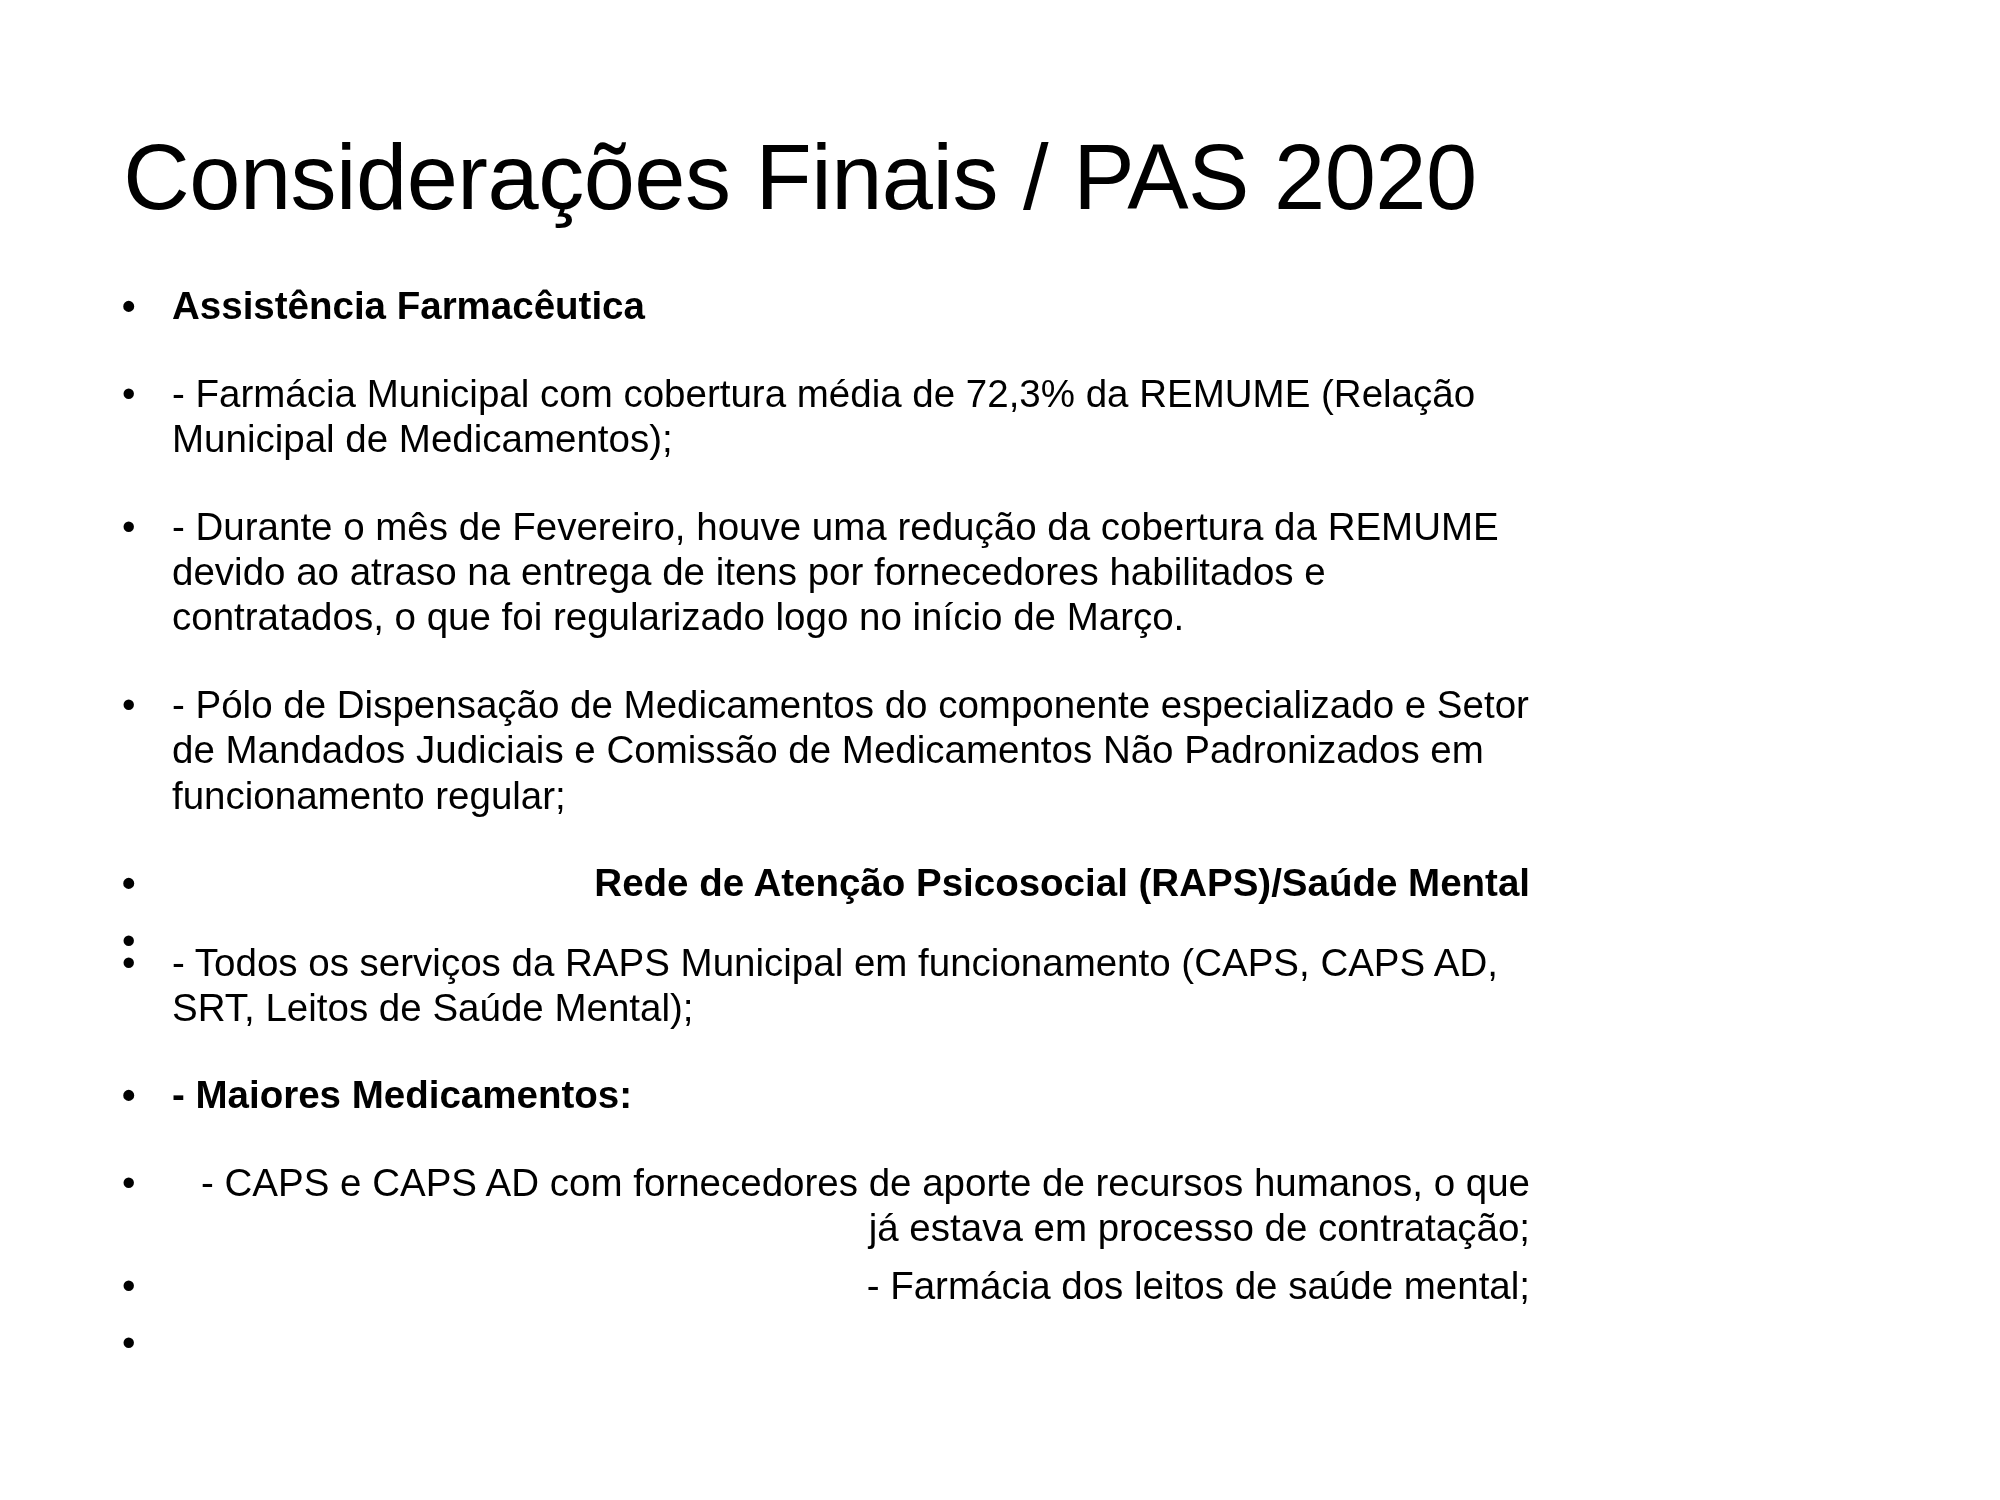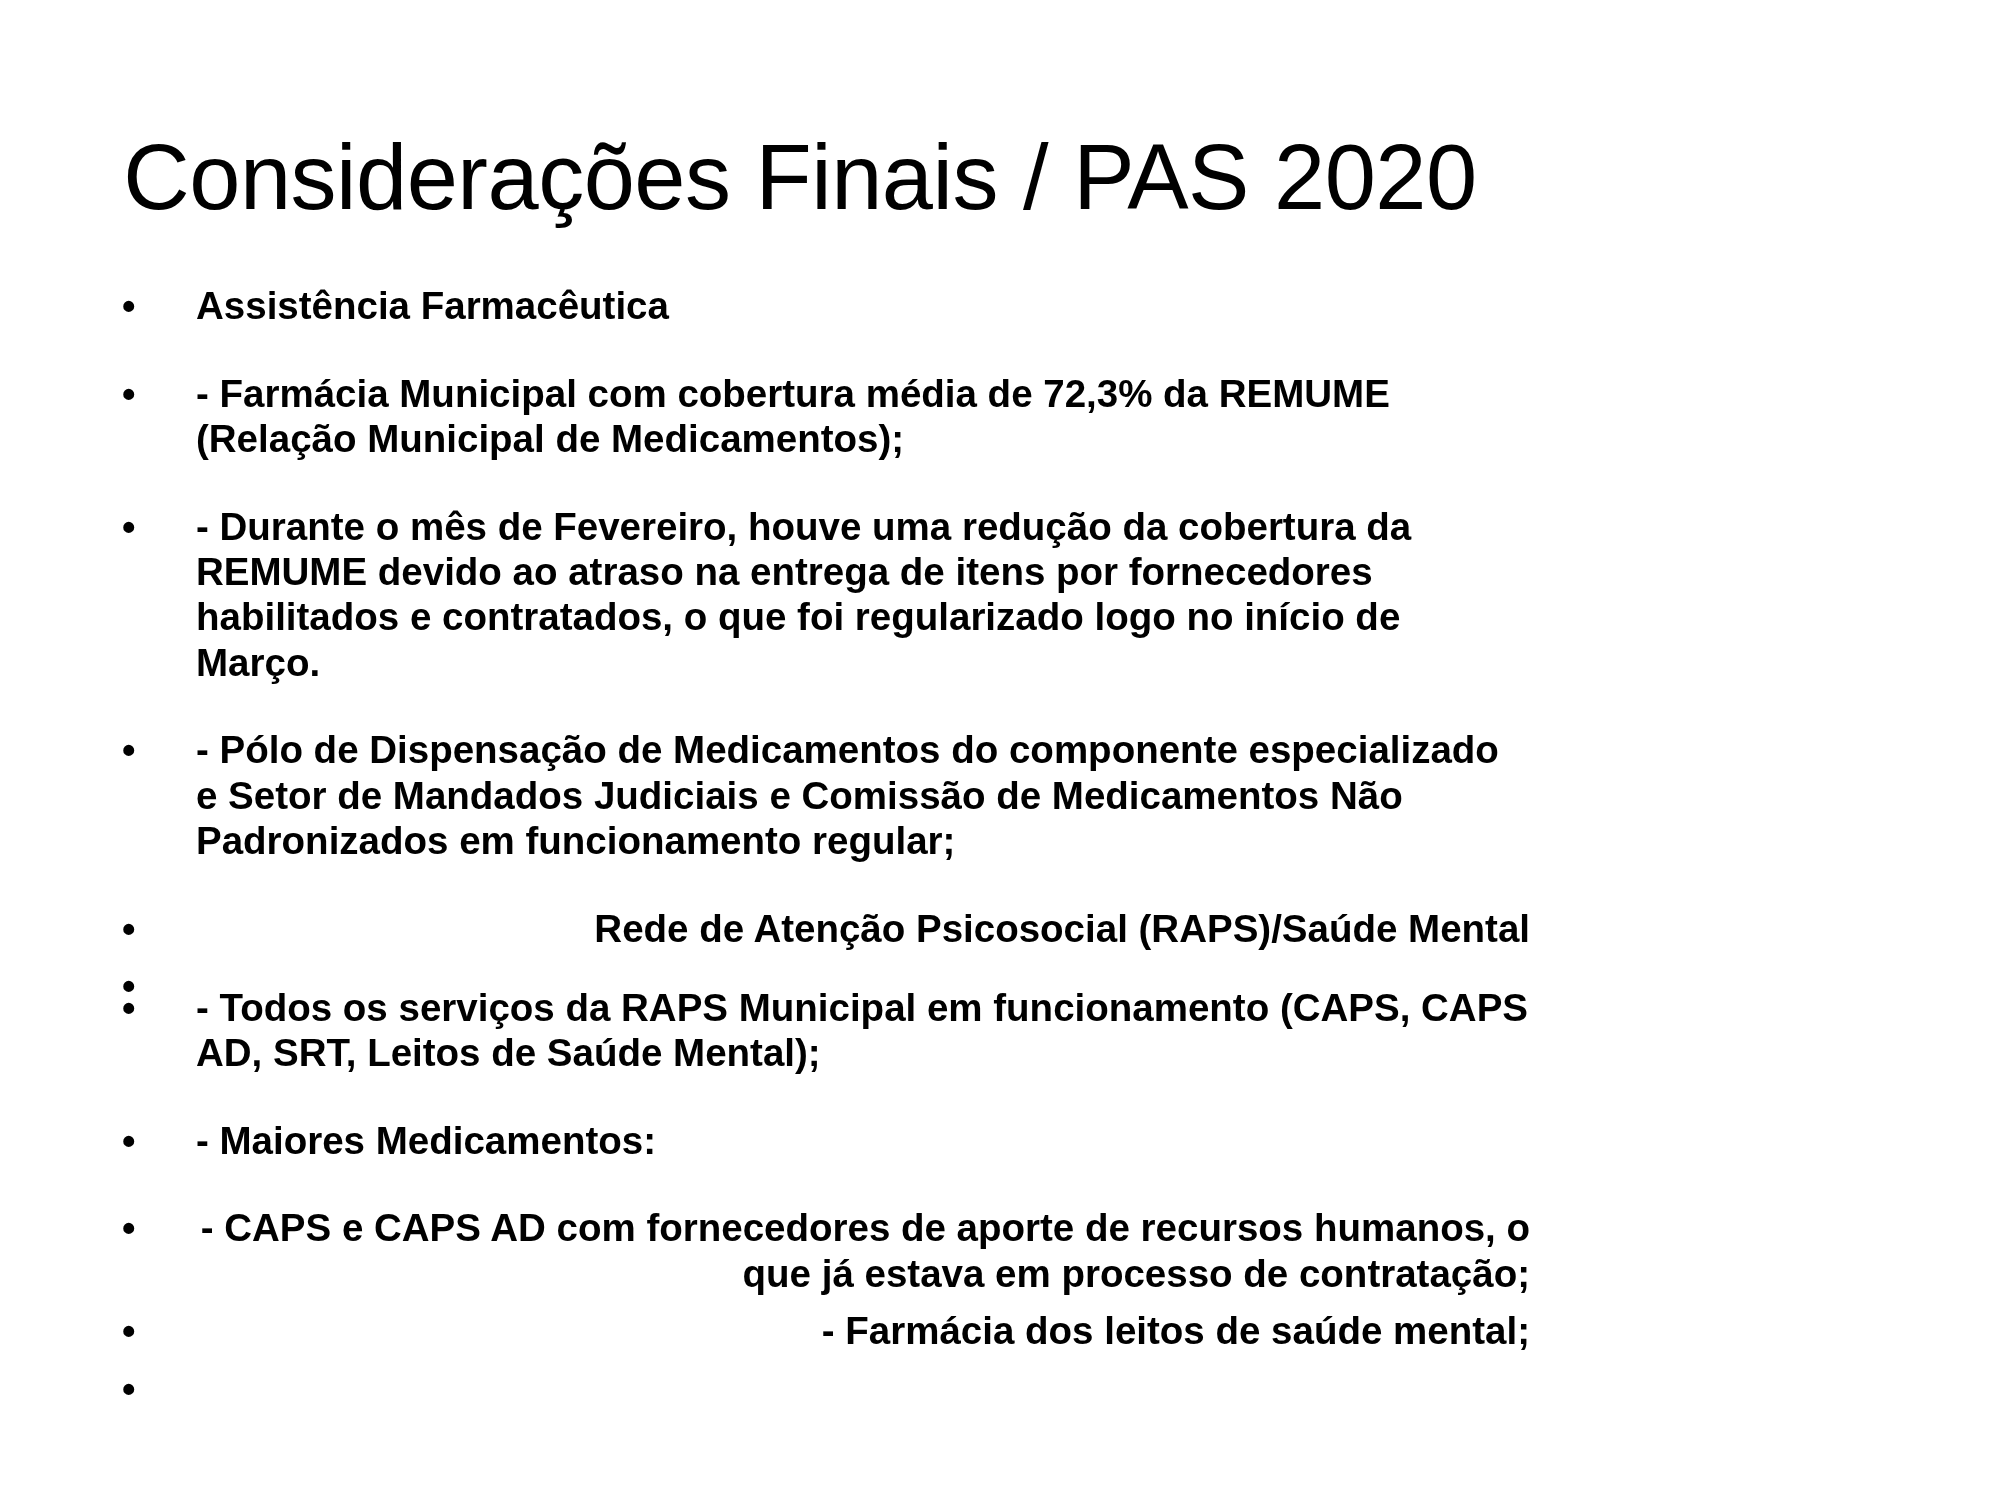--- a/index.html
+++ b/index.html
@@ -43,21 +43,21 @@
     margin: 0;
     padding: 0;
   }
   ul.bullets > li {
     position: relative;
     padding-left: 76px;
     font-size: 38.5px;
     line-height: 1.18;
     margin: 0 0 30px 0;
     color: #000000;
-    font-weight: 700;
+    font-weight: 400;
   }
   ul.bullets > li::before {
     content: "\2022";
     position: absolute;
     left: 26px;
     top: 0;
     font-size: 38.5px;
     line-height: 1.18;
     color: #000000;
   }
@@ -70,21 +70,20 @@
   }
   ul.bullets > li.tight {
     margin-bottom: 12px;
     text-align: right;
   }
   ul.bullets > li.gap-lg {
     margin-bottom: 42px;
   }
   ul.bullets > li .txt {
     display: block;
-    margin-left: 24px;
   }
 </style>
 </head>
 <body>
 
 <div class="slide">
   <h1 class="slide-title">Considerações Finais / PAS 2020</h1>
   <div class="body-block">
     <ul class="bullets">
         <li class="bold gap-lg">

